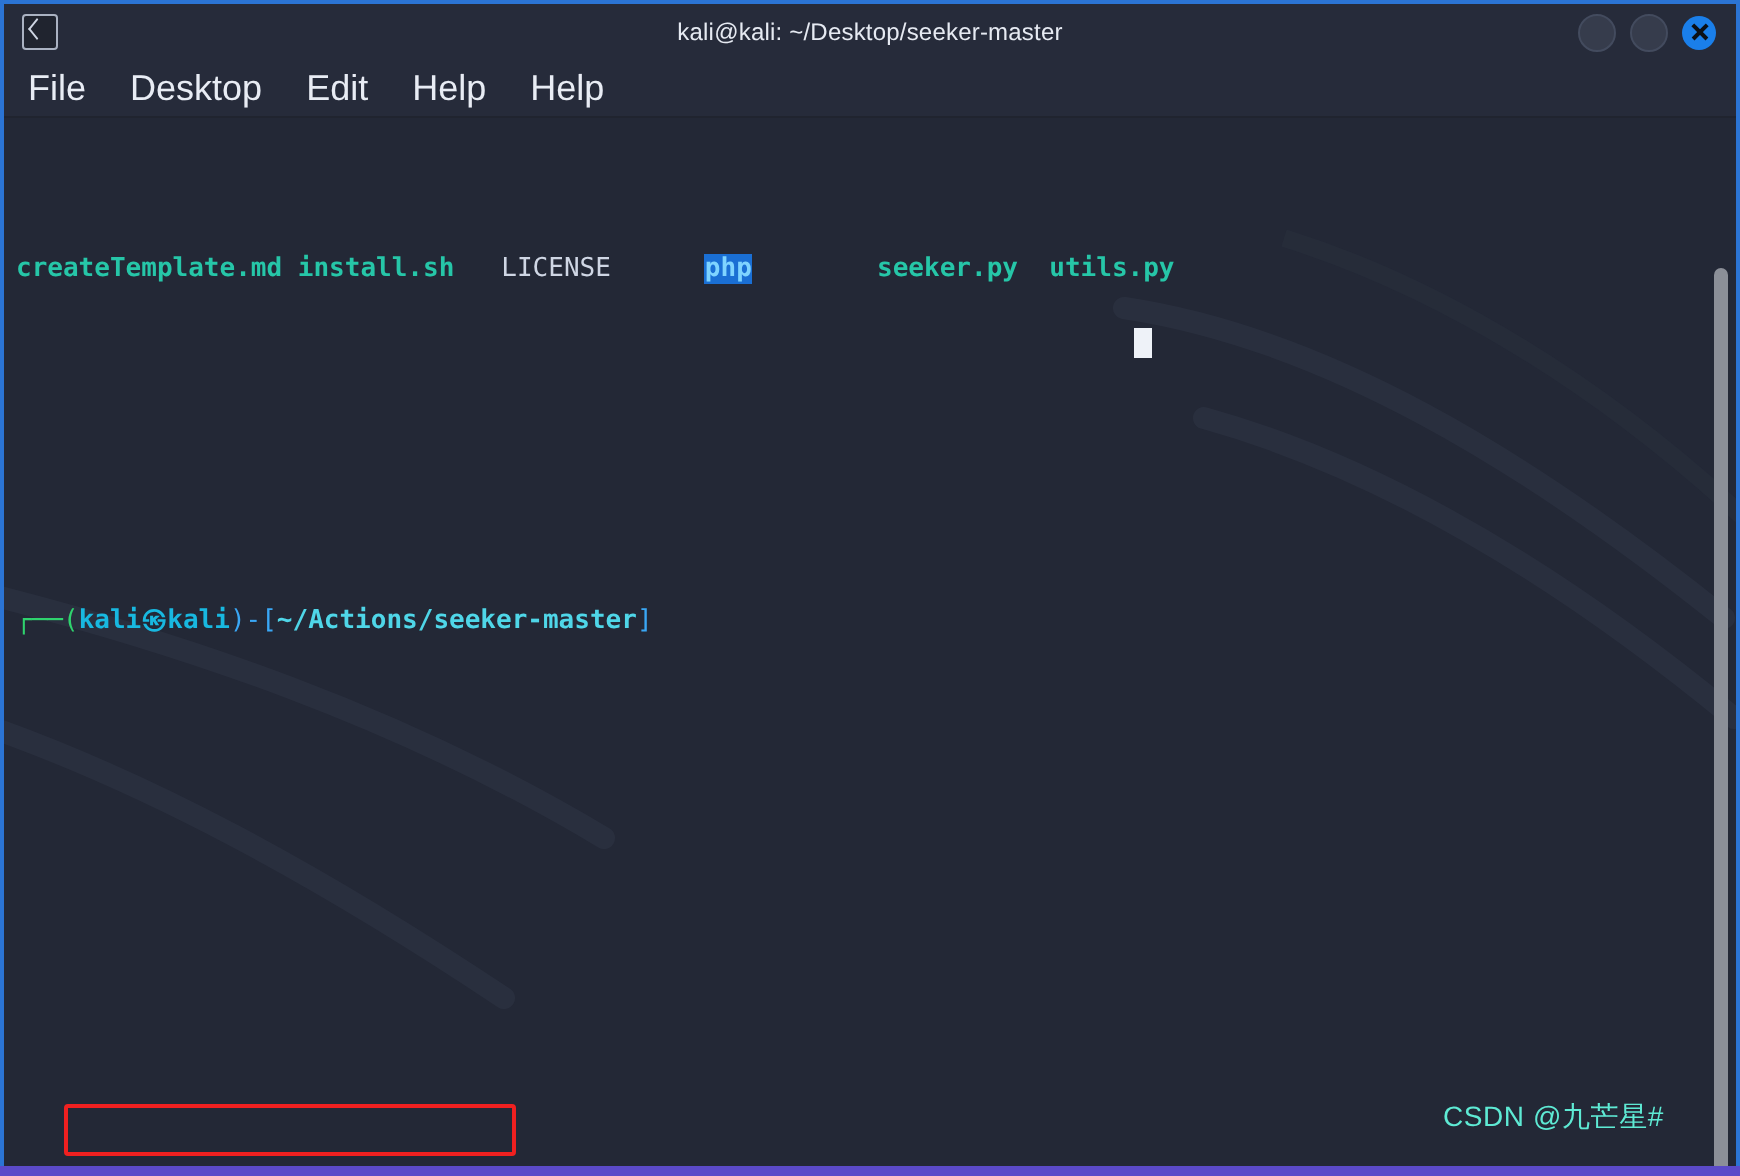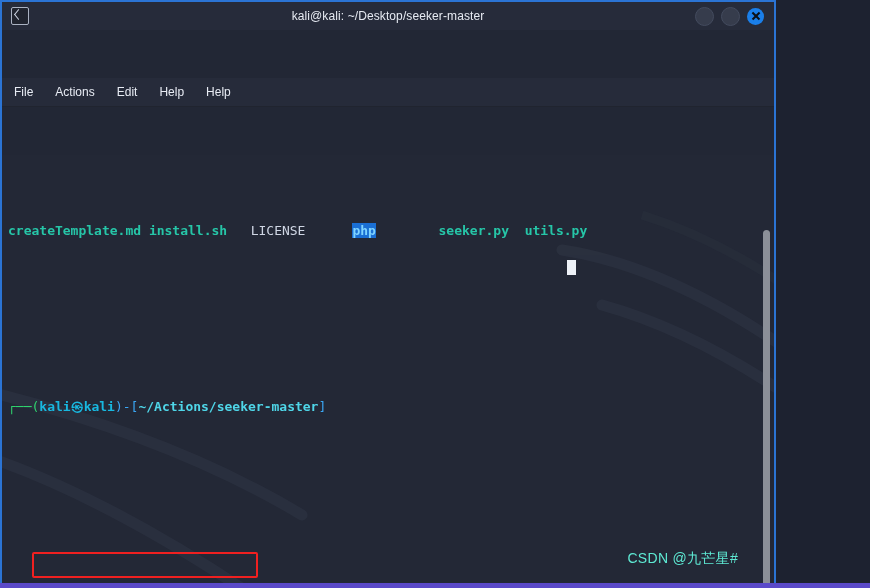--- a/index.html
+++ b/index.html
@@ -20,25 +20,25 @@
   .desk-ghost{
     position:absolute;color:#3a4152;font-family:"Liberation Sans",sans-serif;
     font-size:13px;opacity:.55;pointer-events:none;white-space:nowrap;
   }
   .desk-icon{
     position:absolute;border-radius:6px;background:#2b3142;opacity:.5;
   }
 
   
   .window{
-    position:absolute;left:0;top:0;width:776px;height:588px;
+    position:absolute;left:0;top:0;width:870px;height:588px;
     box-sizing:border-box;
     border:2px solid #2b74d4;
     background:#222735;
-    display:flex;flex-direction:column;gap:48px;
+    display:flex;flex-direction:column;
   }
   .titlebar{
     height:28px;flex:0 0 28px;position:relative;
     background:#262b3a;
     display:flex;align-items:center;
   }
   .title-icon{
     width:16px;height:16px;margin-left:9px;
     border:1.5px solid #aab2c2;border-radius:2px;background:#20242f;
     position:relative;flex:0 0 16px;
@@ -63,21 +63,21 @@
   }
   .wbtn.close::before{transform:rotate(45deg);}
   .wbtn.close::after{transform:rotate(-45deg);}
 
   .menubar{
     height:28px;flex:0 0 28px;background:#262b3a;
     display:flex;align-items:center;padding-left:10px;gap:18px;
     border-bottom:1px solid #20242f;
   }
   .menuitem{
-    color:#e8ecf4;font-family:"Liberation Sans",sans-serif;font-size:12px;
+    color:#e8ecf4;font-family:"Liberation Sans",sans-serif;font-size:18px;
     cursor:default;padding:1px 2px;
   }
 
   
   .term{
     flex:1 1 auto;position:relative;overflow:hidden;
     background:#232836;
   }
   .term-bg{
     position:absolute;inset:0;
@@ -155,21 +155,21 @@
       <div class="title-text">kali@kali: ~/Desktop/seeker-master</div>
       <div class="win-btns">
         <div class="wbtn min"></div>
         <div class="wbtn max"></div>
         <div class="wbtn close"></div>
       </div>
     </div>
 
     <div class="menubar">
       <div class="menuitem">File</div>
-      <div class="menuitem">Actions</div>
+      <div class="menuitem">Desktop</div>
       <div class="menuitem">Edit</div>
       <div class="menuitem">Help</div>
       <div class="menuitem">Help</div>
     </div>
 
     <div class="term">
       <div class="term-bg"></div>
 
       <svg class="dragon" width="870" height="533" viewBox="0 0 870 533">
         <g stroke="#2b3140" stroke-width="11" fill="none" opacity="0.85" stroke-linecap="round">

